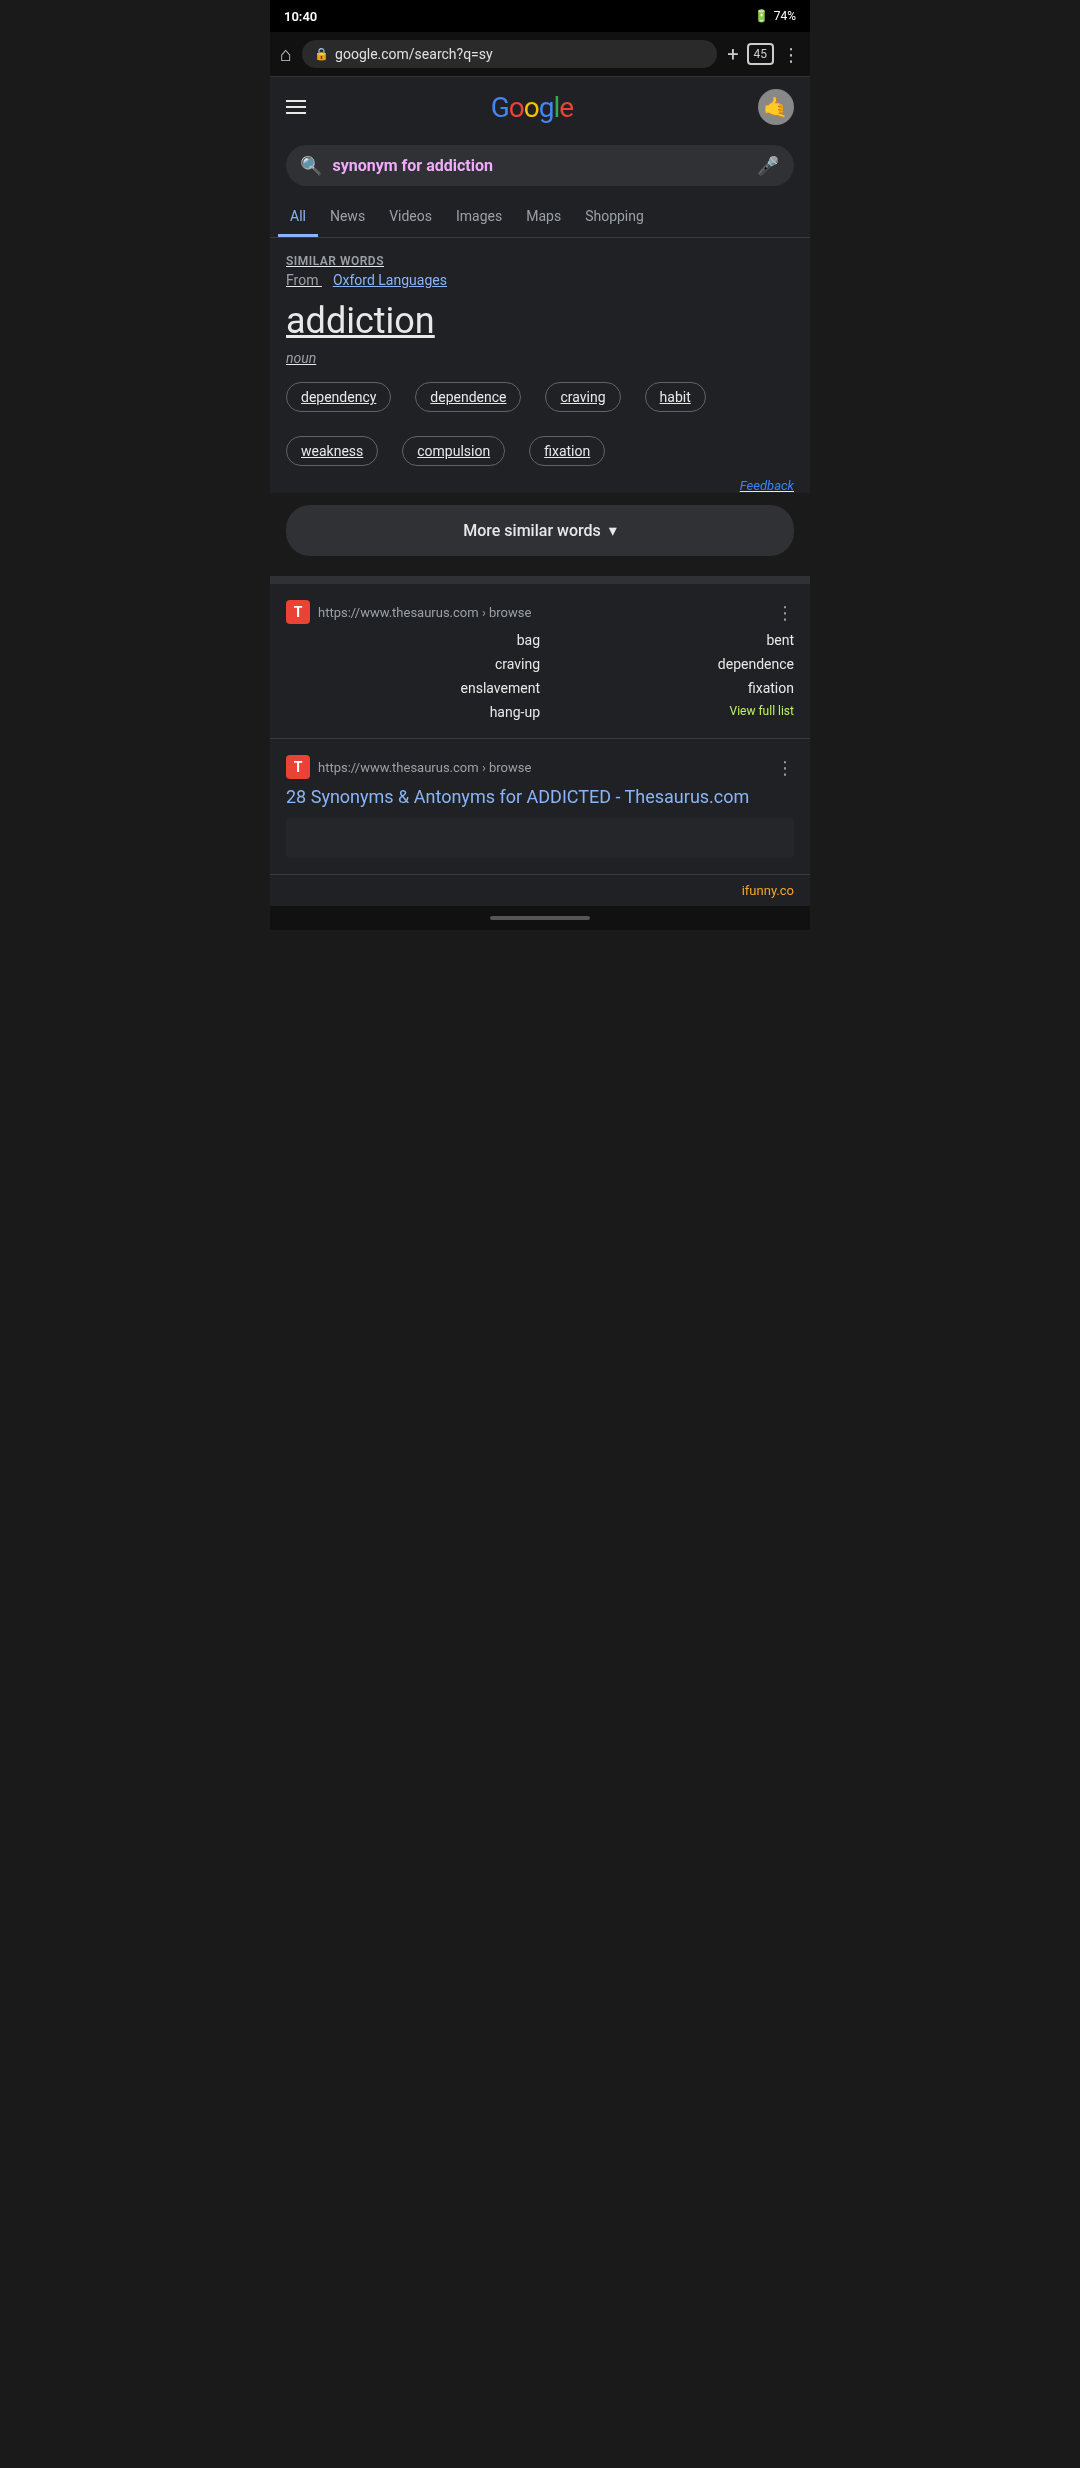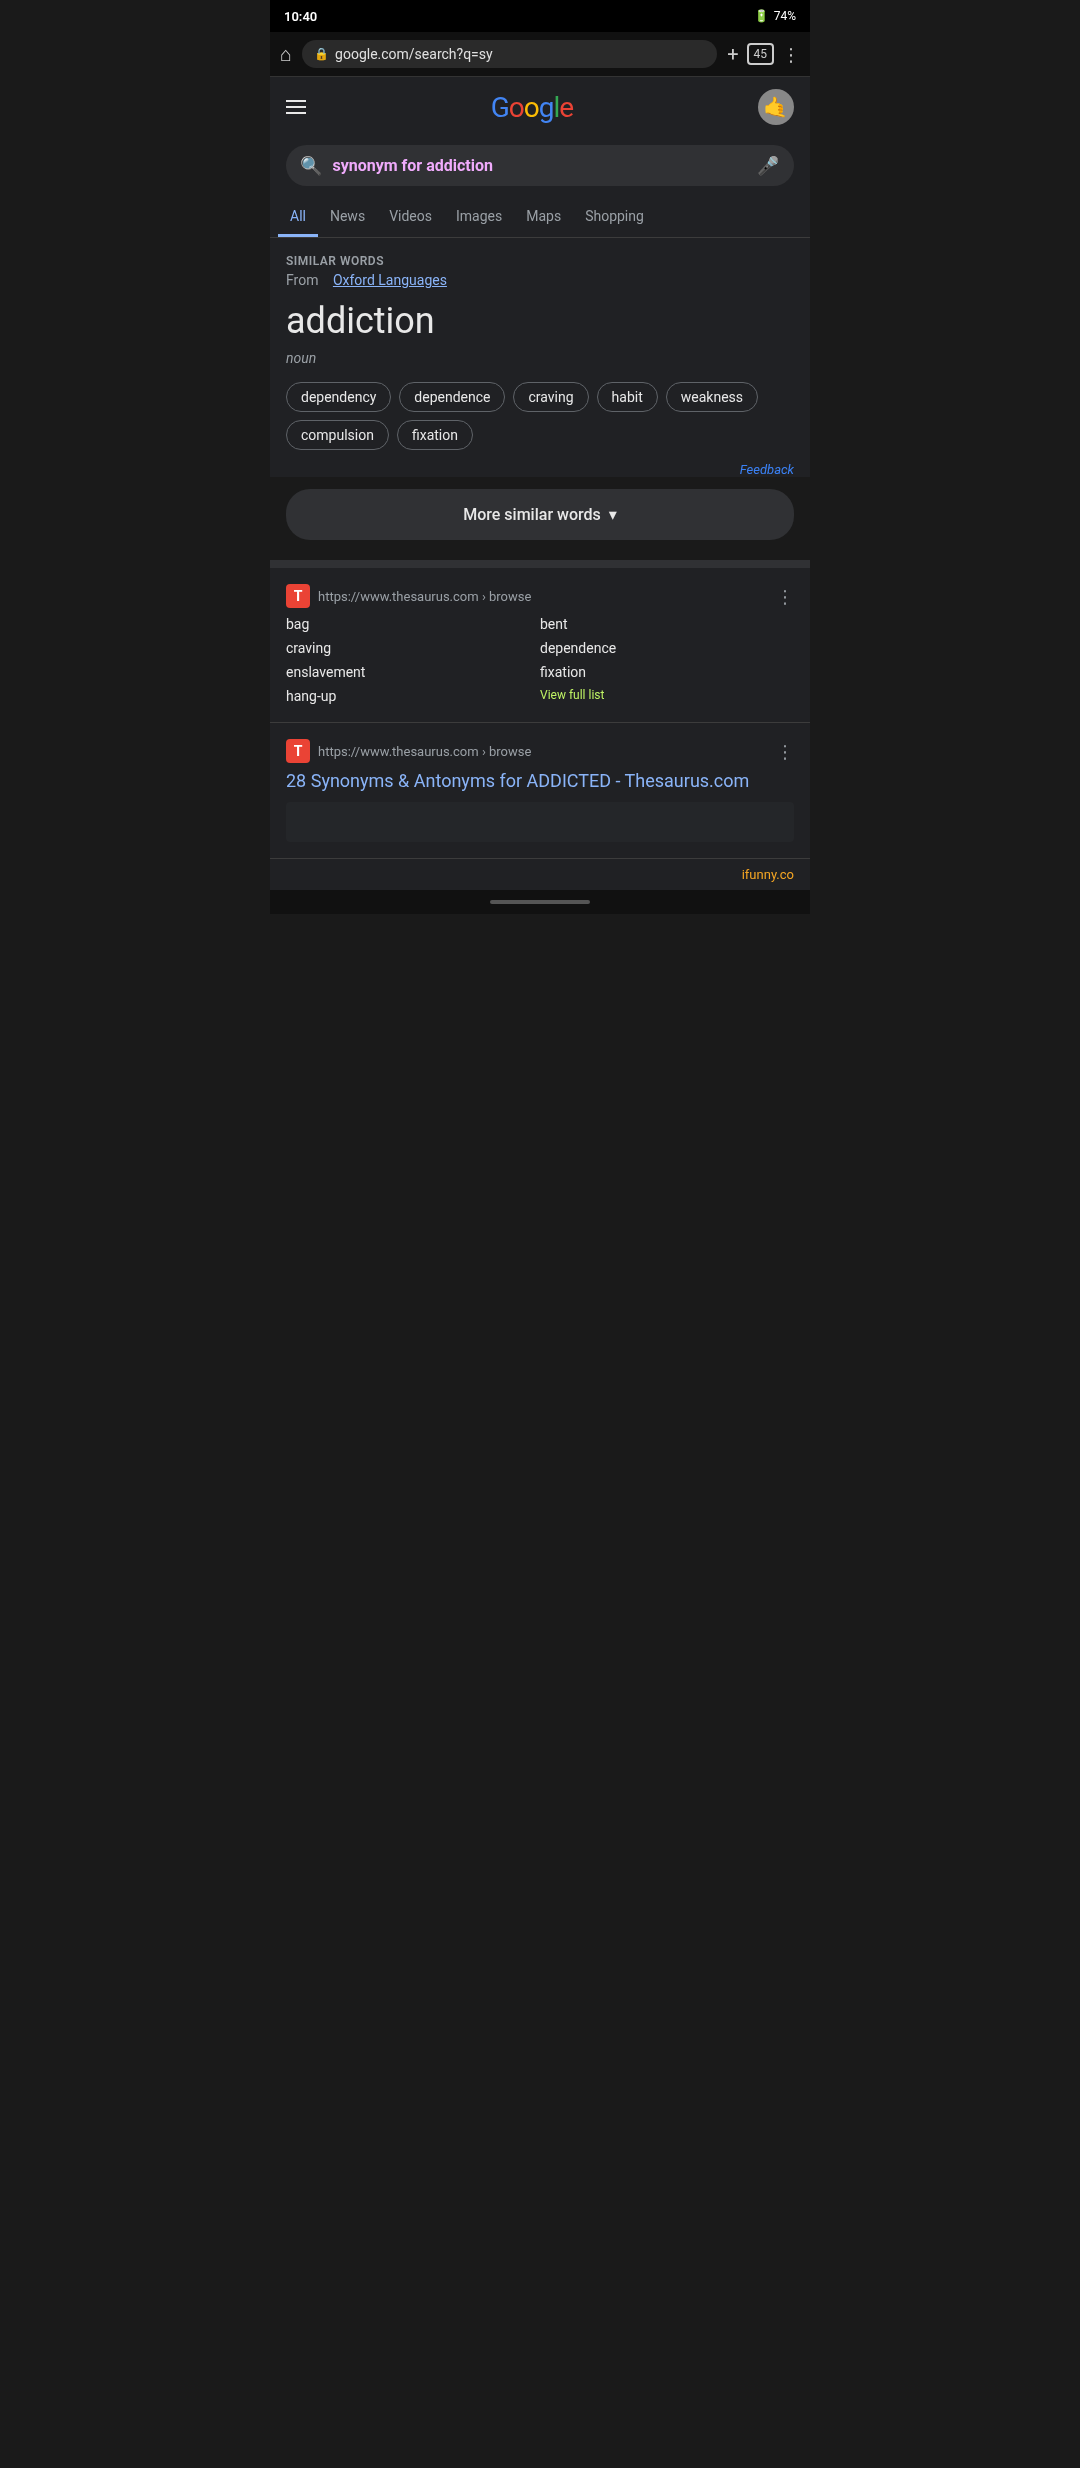--- a/index.html
+++ b/index.html
@@ -169,20 +169,21 @@
     }
     .tab-item.active {
       color: #8ab4f8;
       border-bottom: 3px solid #8ab4f8;
     }
 
     
     .similar-words-section {
       background: #202124;
       padding: 0 16px;
+      text-decoration: underline;
     }
     .similar-words-label {
       font-size: 12px;
       font-weight: 600;
       color: #9aa0a6;
       text-transform: uppercase;
       letter-spacing: 0.5px;
       margin-bottom: 4px;
     }
     .source-line {
@@ -203,21 +204,21 @@
     }
     .word-pos {
       font-size: 14px;
       font-style: italic;
       color: #9aa0a6;
       margin-bottom: 16px;
     }
     .synonyms-chips {
       display: flex;
       flex-wrap: wrap;
-      gap: 8px;
+      gap: 24px;
       margin-bottom: 12px;
     }
     .chip {
       border: 1px solid #5f6368;
       border-radius: 20px;
       padding: 6px 14px;
       font-size: 14px;
       color: #e8e8e8;
       cursor: pointer;
       background: transparent;
@@ -303,20 +304,21 @@
       font-size: 18px;
       color: #8ab4f8;
       line-height: 1.3;
       margin-bottom: 10px;
       cursor: pointer;
     }
     .result-words-grid {
       display: grid;
       grid-template-columns: 1fr 1fr;
       gap: 4px 0;
+      text-align: right;
     }
     .result-word {
       font-size: 14px;
       color: #e8e8e8;
       padding: 2px 0;
     }
     .view-full-link {
       color: #bef264;
       font-size: 12px;
       cursor: pointer;

